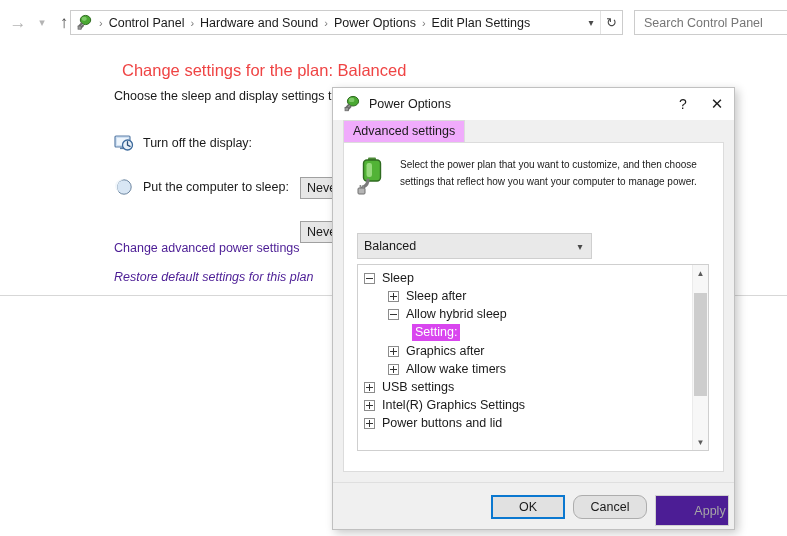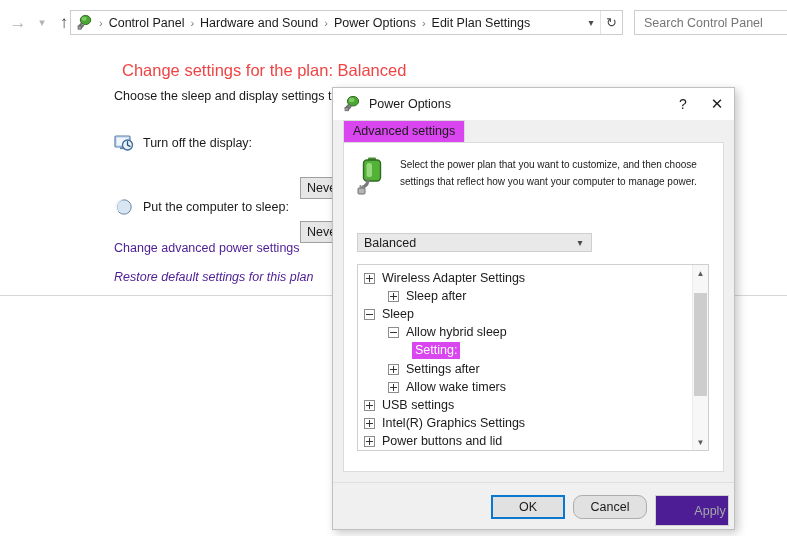--- a/index.html
+++ b/index.html
@@ -116,21 +116,21 @@
     white-space: nowrap;
   }
   .setting-row {
     position: absolute;
     left: 114px;
     height: 24px;
     display: flex;
     align-items: center;
   }
   #row-display { top: 86px; }
-  #row-sleep   { top: 130px; margin-top: 20px; }
+  #row-sleep   { top: 130px; }
   .setting-icon {
     width: 20px; height: 20px;
     margin-right: 9px;
     flex: 0 0 auto;
     position: relative;
   }
   .setting-label {
     font-size: 12.5px;
     color: #1a1a1a;
     white-space: nowrap;
@@ -210,21 +210,21 @@
     position: absolute;
     left: 0; top: 32px;
     width: 401px; height: 22px;
     background: #f0f0f0;
   }
   .tab-item {
     position: absolute;
     left: 10px; top: 0px;
     height: 23px;
     padding: 0 9px;
-    background: #d946ef;
+    background: #f0abfc;
     border: 1px solid #dcdcdc;
     border-bottom: none;
     box-sizing: border-box;
     font-size: 12.5px;
     color: #1a1a1a;
     line-height: 21px;
   }
   .tab-panel {
     position: absolute;
     left: 10px; top: 54px;
@@ -249,21 +249,21 @@
   }
   .blurb-text {
     font-size: 10px;
     color: #1a1a1a;
     line-height: 17px;
   }
 
   .plan-combo {
     position: absolute;
     left: 13px; top: 90px;
-    width: 235px; height: 19px;
+    width: 235px; height: 26px;
     background: #e9e9e9;
     border: 1px solid #cfcfcf;
     box-sizing: border-box;
     display: flex; align-items: center;
   }
   .plan-combo-text {
     font-size: 12.5px;
     color: #1a1a1a;
     padding-left: 6px;
     flex: 1 1 auto;
@@ -529,47 +529,43 @@
     </div>
 
     <div class="plan-combo">
       <span class="plan-combo-text">Balanced</span>
       <span class="plan-combo-arrow">▾</span>
     </div>
 
     <div class="tree-frame">
       <div class="tree-items">
 
+
         <div class="tree-row lvl1">
-          <span class="expander plus"></span>
-          <span class="tree-label">Wireless Adapter Settings</span>
+          <span class="expander"></span>
+          <span class="tree-label">Sleep</span>
         </div>
 
         <div class="tree-row lvl2">
           <span class="expander plus"></span>
           <span class="tree-label">Sleep after</span>
         </div>
 
-        <div class="tree-row lvl1">
-          <span class="expander"></span>
-          <span class="tree-label">Sleep</span>
-        </div>
-
         <div class="tree-row lvl2">
           <span class="expander"></span>
           <span class="tree-label">Allow hybrid sleep</span>
         </div>
 
         <div class="setting-line">
           <span class="setting-key">Setting:</span>
         </div>
 
         <div class="tree-row lvl2">
           <span class="expander plus"></span>
-          <span class="tree-label">Settings after</span>
+          <span class="tree-label">Graphics after</span>
         </div>
 
         <div class="tree-row lvl2">
           <span class="expander plus"></span>
           <span class="tree-label">Allow wake timers</span>
         </div>
 
         <div class="tree-row lvl1">
           <span class="expander plus"></span>
           <span class="tree-label">USB settings</span>

